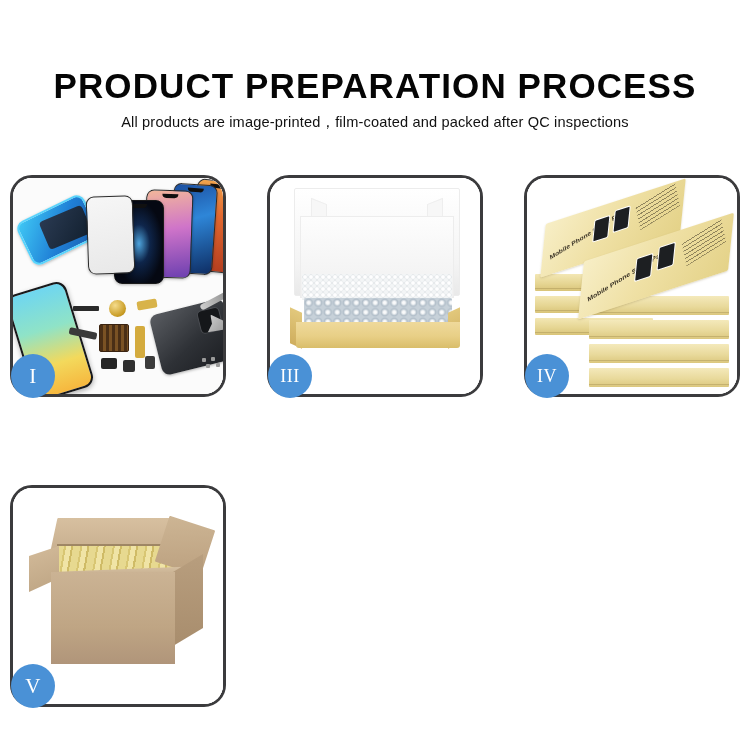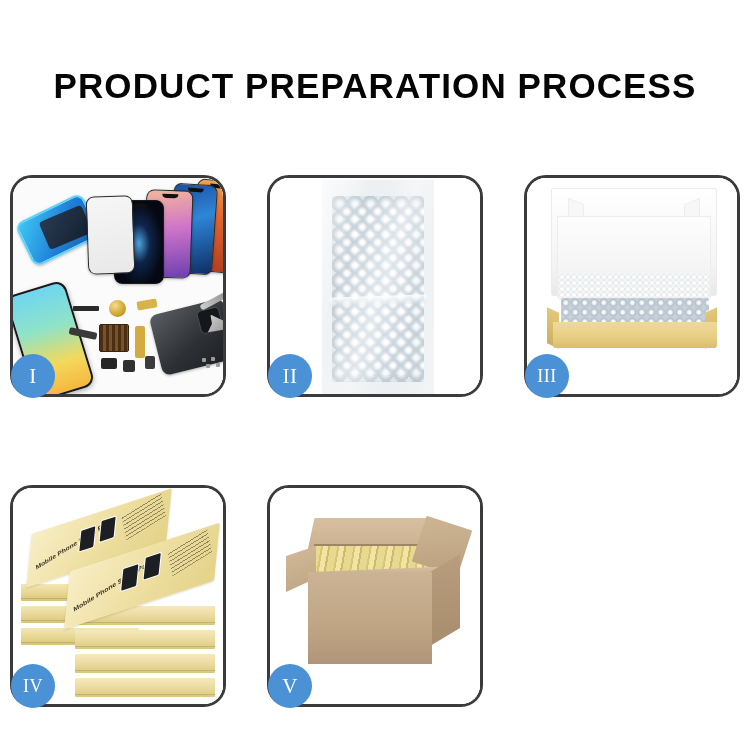--- a/index.html
+++ b/index.html
@@ -560,20 +560,21 @@
     background: radial-gradient(ellipse at center, rgba(0,0,0,0.10), rgba(0,0,0,0) 70%);
   }
 </style>
 </head>
 <body>
 
 <div class="page">
 
   <div class="header">
     <div class="main-title">PRODUCT PREPARATION PROCESS</div>
+    <div class="sub-title">All products are image-printed，film-coated and packed after QC inspections</div>
   </div>
 
   <div class="grid">
 
     <div class="panel">
       <div class="panel-inner">
         <div class="scene-parts">
           <div class="ph ph-a"></div>
           <div class="ph ph-f">
               <span class="notch"></span>
@@ -600,32 +601,20 @@
           <div class="part p-small2"></div>
           <div class="part p-small3"></div>
           <div class="part p-screws"></div>
           <div class="part p-tool"></div>
           <div class="part p-tweezer"></div>
         </div>
       </div>
       <div class="badge">I</div>
     </div>
 
-    <div class="panel">
-      <div class="panel-inner">
-        <div class="scene-bubble">
-          <div class="wrap-sheet"></div>
-          <div class="bubbles"></div>
-          <div class="bubbles2"></div>
-          <div class="wrap-fold"></div>
-          <div class="wrap-sheen"></div>
-        </div>
-      </div>
-      <div class="badge">II</div>
-    </div>
 
     <div class="panel">
       <div class="panel-inner">
         <div class="scene-openbox">
           <div class="ob-lid">
             <div class="ob-lid-tabL"></div>
             <div class="ob-lid-tabR"></div>
           </div>
           <div class="ob-interior"></div>
           <div class="ob-foam"></div>

